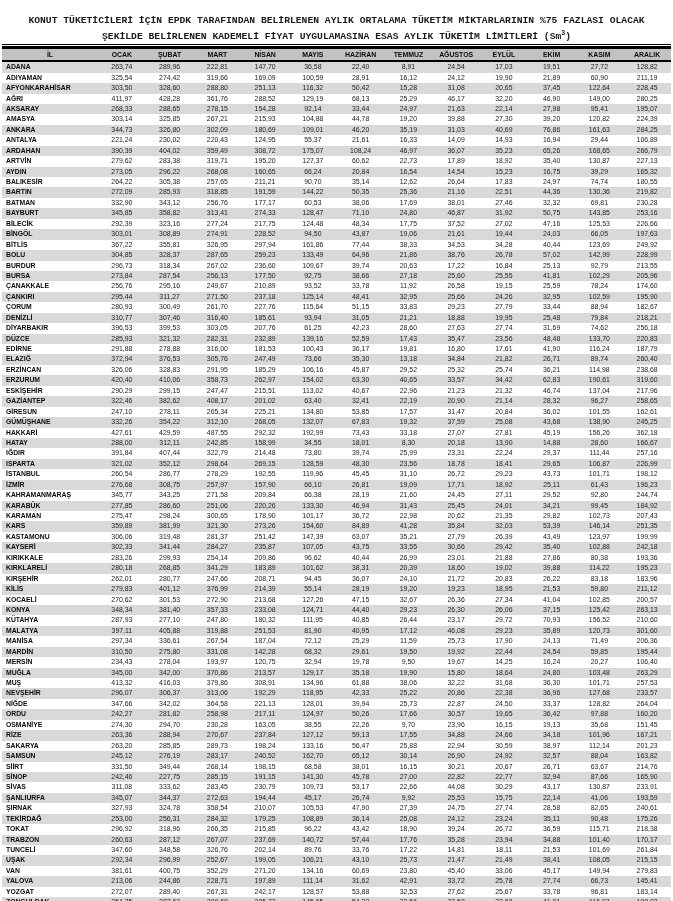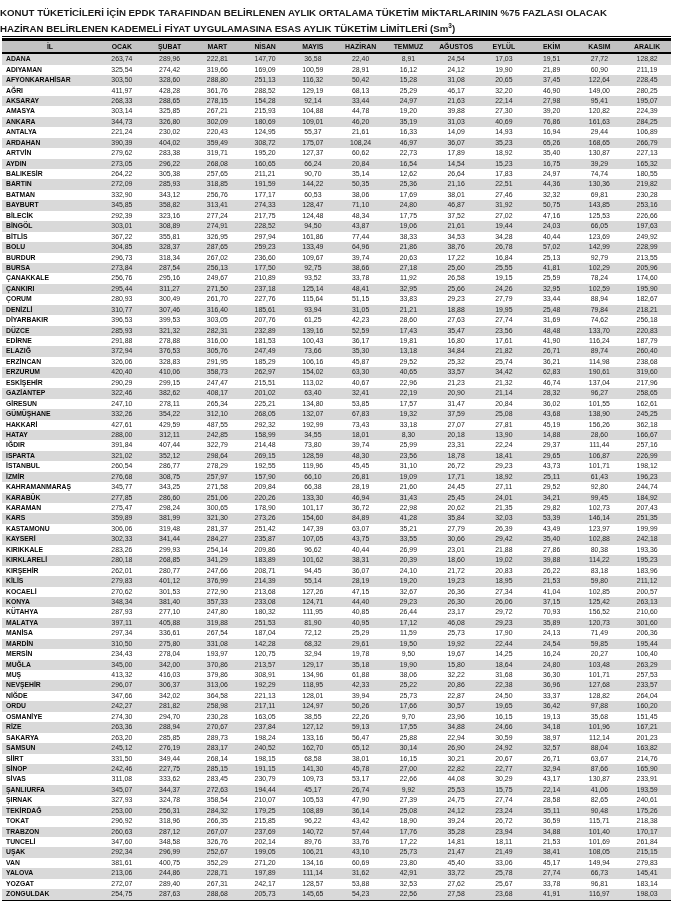--- a/index.html
+++ b/index.html
@@ -3,23 +3,24 @@
 <meta charset="utf-8">
 <style>
   html,body { margin:0; padding:0; background:#ffffff; }
   body {
     width:673px; height:901px; overflow:hidden;
     font-family:"Liberation Sans","DejaVu Sans",sans-serif;
     color:#111;
   }
   .page { width:673px; height:901px; background:#fff; }
   .doc-title {
-    font-weight:bold; color:#1a1a1a;
-    font-size:9.7px; line-height:13px; padding-top:6px;
+    text-align:center; font-weight:bold; color:#1a1a1a;
+    font-size:9.7px; line-height:13px; padding-top:14px;
     letter-spacing:0px;
+    font-family:Liberation Mono, monospace;
   }
   .doc-title sup { font-size:6.5px; }
   .tablewrap {
     margin:1px 2px 0 2px;
     border-top:1px solid #000;
     padding-top:1px;
   }
   table.limits {
     width:100%;
     border-collapse:collapse;
@@ -48,21 +49,21 @@
   table.limits tbody tr:nth-child(odd)  { background:#d9d9d9; }
   table.limits tbody tr:nth-child(even) { background:#ffffff; }
 </style>
 </head>
 <body>
 
 <div class="page">
 
   <div class="doc-title">
     <div>KONUT TÜKETİCİLERİ İÇİN EPDK TARAFINDAN BELİRLENEN AYLIK ORTALAMA TÜKETİM MİKTARLARININ %75 FAZLASI OLACAK</div>
-    <div><span>HAZİRAN BELİRLENEN KADEMELİ FİYAT UYGULAMASINA ESAS AYLIK TÜKETİM LİMİTLERİ (Sm</span><sup>3</sup><span>)</span></div>
+    <div><span>ŞEKİLDE BELİRLENEN KADEMELİ FİYAT UYGULAMASINA ESAS AYLIK TÜKETİM LİMİTLERİ (Sm</span><sup>3</sup><span>)</span></div>
   </div>
 
   <div class="tablewrap">
     <table class="limits">
       <thead>
         <tr>
             <th>İL</th>
             <th>OCAK</th>
             <th>ŞUBAT</th>
             <th>MART</th>

